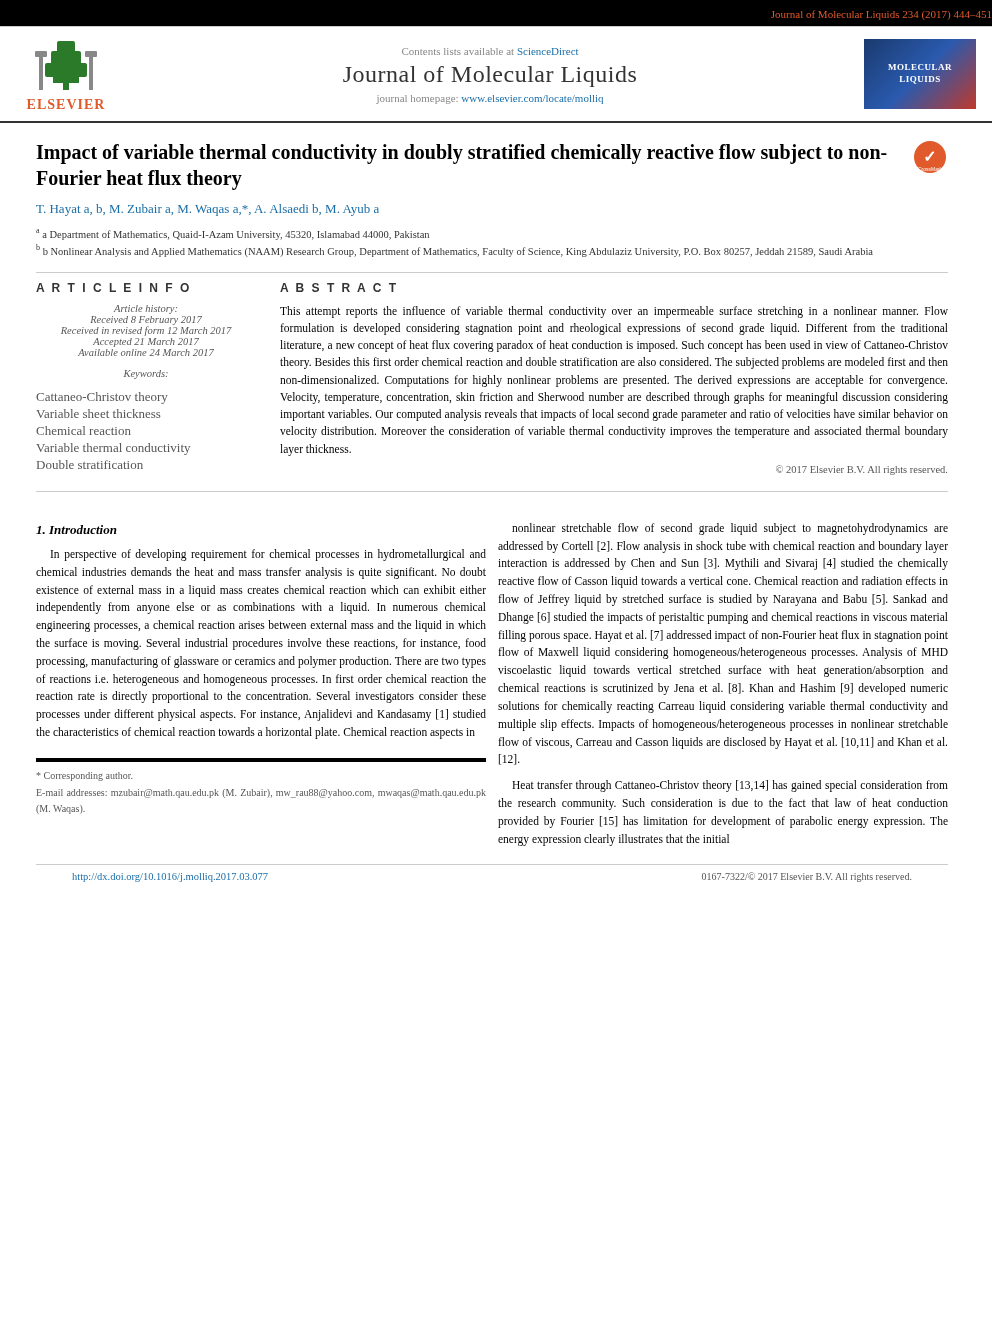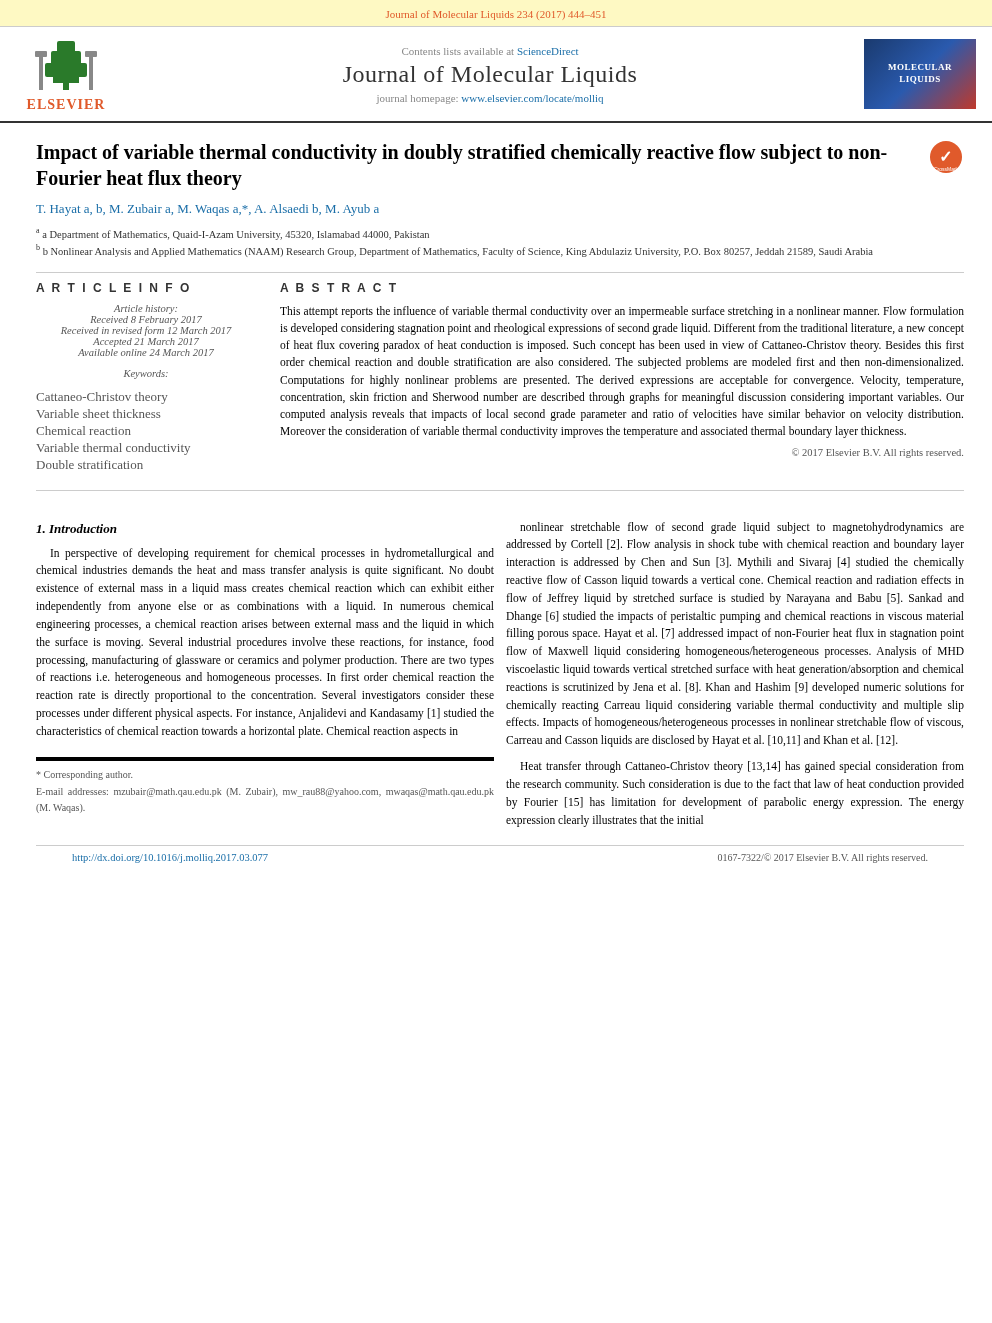--- a/index.html
+++ b/index.html
@@ -13,22 +13,22 @@
     .page {
       background: #fff;
       width: 992px;
       min-height: 1323px;
       margin: 0 auto;
       padding: 0;
       position: relative;
     }
     
     .top-strip {
-      background: #fef9c3;
-      text-align: center;
+      background: #000000;
+      text-align: right;
       padding: 6px 0 4px 0;
       border-bottom: 1px solid #ccc;
     }
     .top-strip a {
       color: #e05a2b;
       font-size: 11px;
       text-decoration: none;
     }
     
     .journal-header {
@@ -98,21 +98,21 @@
       text-align: center;
       letter-spacing: 0.5px;
     }
     .journal-logo-right .mol {
       font-size: 9px;
       font-weight: bold;
       line-height: 1.3;
     }
     
     .article-content {
-      padding: 16px 28px 16px 36px;
+      padding: 16px 44px 16px 36px;
     }
     
     .article-title-section {
       display: flex;
       align-items: flex-start;
       margin-bottom: 10px;
     }
     .article-title {
       flex: 1;
       font-size: 20px;

